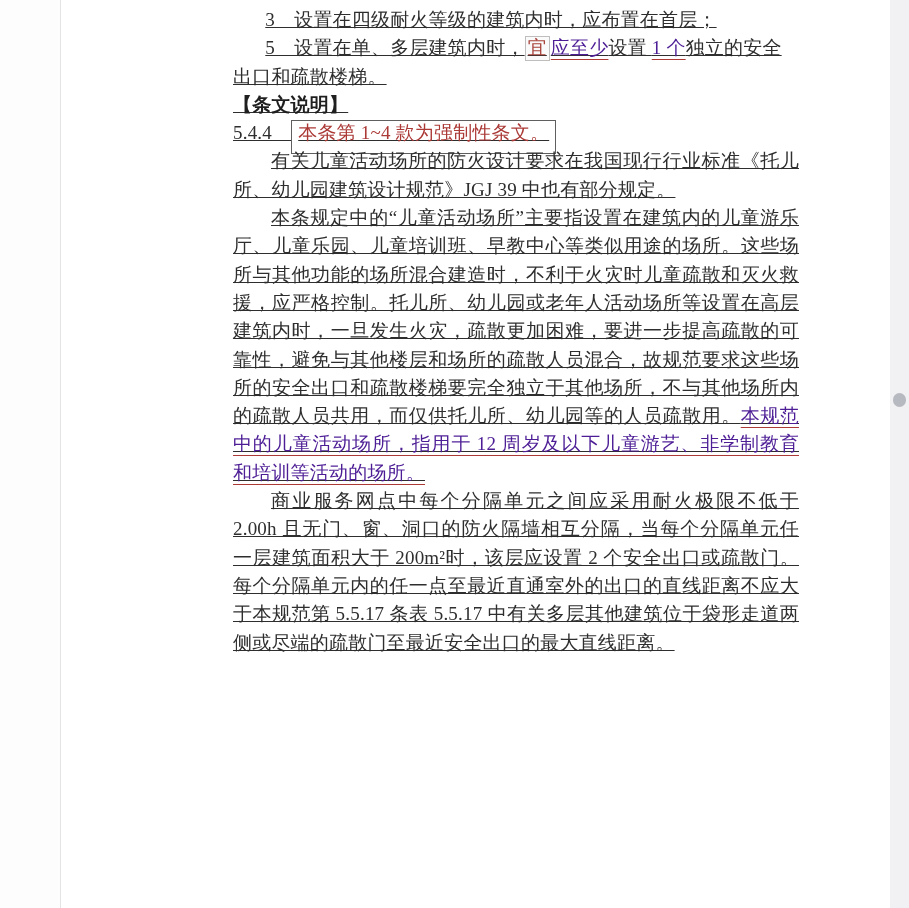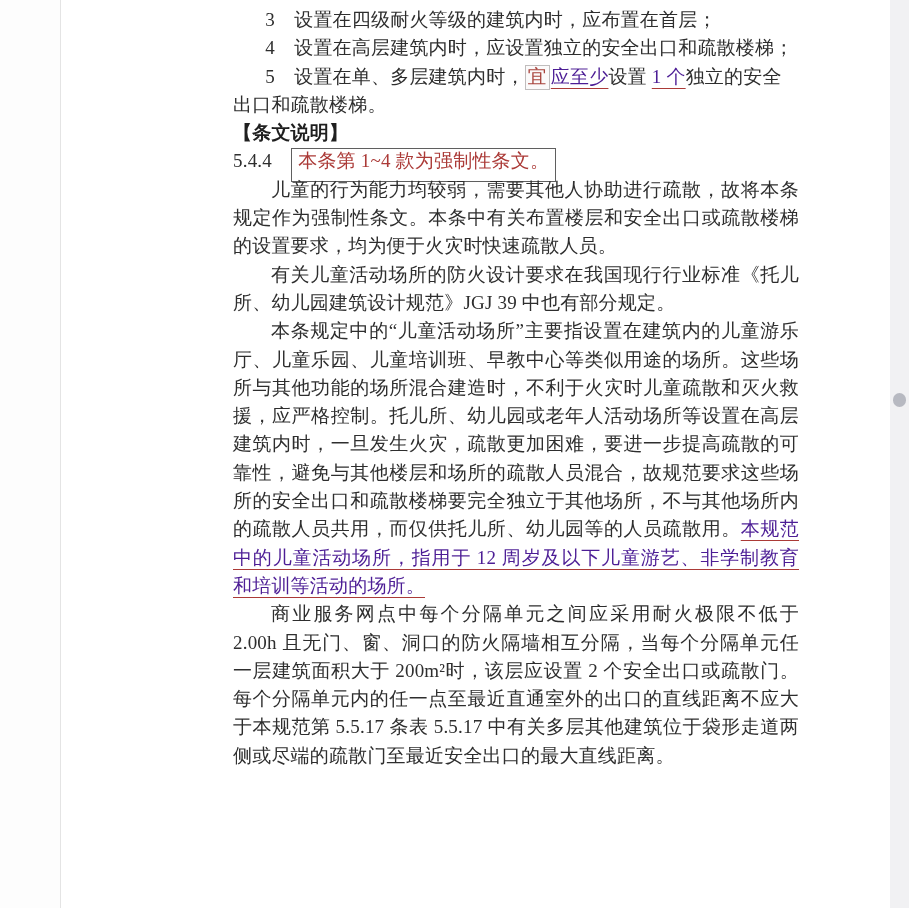--- a/index.html
+++ b/index.html
@@ -47,20 +47,21 @@
     font-size: 19px;
     line-height: 28.3px;
     color: #2e2e2e;
     letter-spacing: 0.2px;
   }
   p.para {
     margin: 0;
     padding: 0;
     text-align: justify;
     text-justify: inter-ideograph;
+    text-decoration: underline;
   }
   p.para.no-justify { text-align: left; }
   .seg-n { color: #2e2e2e; }
   .seg-b { color: #1f1f1f; font-weight: bold; margin-top: 44px; }
   .seg-r {
     color: #4c1d95;
     text-decoration: underline;
     text-decoration-thickness: 1px;
     text-underline-offset: 5px;
     text-decoration-color: #ab3a37;
@@ -79,25 +80,23 @@
   }
 </style>
 </head>
 <body>
 
 <div class="left-margin-strip"></div>
 
 <div class="page">
   <div class="content">
       <p class="para no-justify" style="text-indent: 1.7em;"><span class="seg-n">3　设置在四级耐火等级的建筑内时，应布置在首层；</span></p>
-      <p class="para no-justify" style="text-indent: 1.7em;"><span class="seg-n">4　设置在高层建筑内时，应设置独立的安全出口和疏散楼梯；</span></p>
       <p class="para no-justify" style="text-indent: 1.7em;"><span class="seg-n">5　设置在单、多层建筑内时，</span><span class="seg-db">宜</span><span class="seg-r">应至少</span><span class="seg-n">设置 </span><span class="seg-r">1 个</span><span class="seg-n">独立的安全出口和疏散楼梯。</span></p>
       <p class="para no-justify"><span class="seg-b">【条文说明】</span></p>
       <p class="para no-justify"><span class="seg-n">5.4.4　</span><span class="seg-rb">本条第 1~4 款为强制性条文。</span></p>
-      <p class="para" style="text-indent: 2em;"><span class="seg-n">儿童的行为能力均较弱，需要其他人协助进行疏散，故将本条规定作为强制性条文。本条中有关布置楼层和安全出口或疏散楼梯的设置要求，均为便于火灾时快速疏散人员。</span></p>
       <p class="para" style="text-indent: 2em;"><span class="seg-n">有关儿童活动场所的防火设计要求在我国现行行业标准《托儿所、幼儿园建筑设计规范》JGJ 39 中也有部分规定。</span></p>
       <p class="para" style="text-indent: 2em;"><span class="seg-n">本条规定中的“儿童活动场所”主要指设置在建筑内的儿童游乐厅、儿童乐园、儿童培训班、早教中心等类似用途的场所。这些场所与其他功能的场所混合建造时，不利于火灾时儿童疏散和灭火救援，应严格控制。托儿所、幼儿园或老年人活动场所等设置在高层建筑内时，一旦发生火灾，疏散更加困难，要进一步提高疏散的可靠性，避免与其他楼层和场所的疏散人员混合，故规范要求这些场所的安全出口和疏散楼梯要完全独立于其他场所，不与其他场所内的疏散人员共用，而仅供托儿所、幼儿园等的人员疏散用。</span><span class="seg-r">本规范中的儿童活动场所，指用于 12 周岁及以下儿童游艺、非学制教育和培训等活动的场所。</span></p>
       <p class="para" style="text-indent: 2em;"><span class="seg-n">商业服务网点中每个分隔单元之间应采用耐火极限不低于 2.00h 且无门、窗、洞口的防火隔墙相互分隔，当每个分隔单元任一层建筑面积大于 200m²时，该层应设置 2 个安全出口或疏散门。每个分隔单元内的任一点至最近直通室外的出口的直线距离不应大于本规范第 5.5.17 条表 5.5.17 中有关多层其他建筑位于袋形走道两侧或尽端的疏散门至最近安全出口的最大直线距离。</span></p>
     </div>
 </div>
 
 <div class="scrollbar-track">
   <div class="scrollbar-thumb"></div>
 </div>
 

